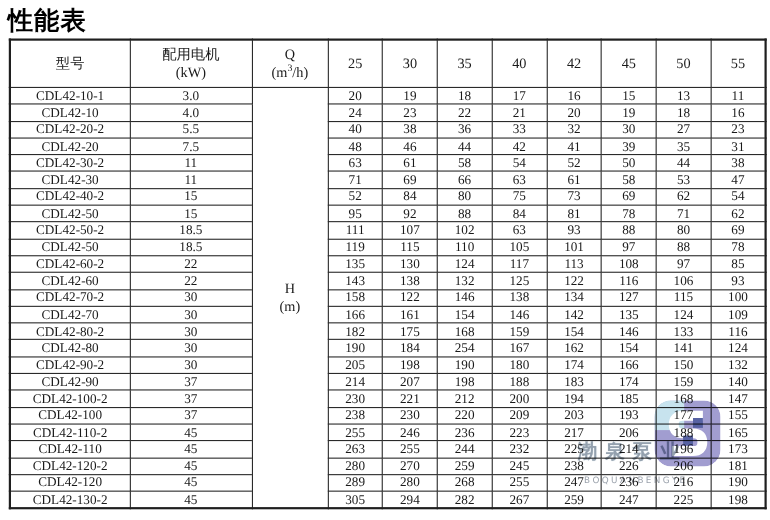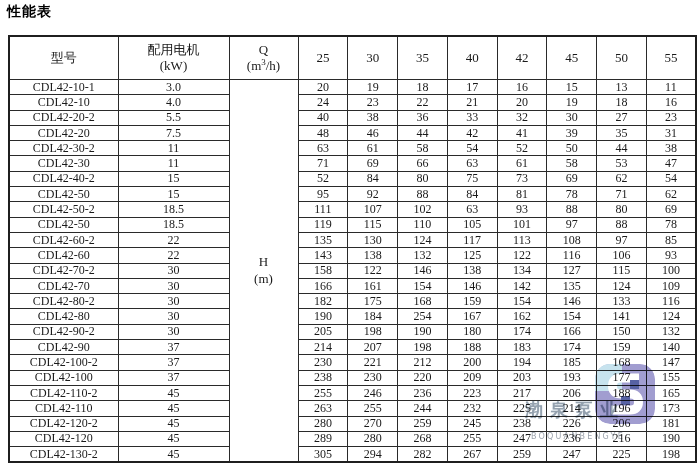--- a/index.html
+++ b/index.html
@@ -4,21 +4,21 @@
 <style>
   html,body{margin:0;padding:0;}
   body{
     width:700px;height:473px;position:relative;overflow:hidden;
     background:#ffffff;color:#1a1a1a;
     font-family:"Liberation Serif","DejaVu Serif",serif;
   }
   .page-title{
     position:absolute;left:7px;top:3px;
     font-family:"DejaVu Sans","Liberation Sans",sans-serif;
-    font-weight:bold;font-size:14px;color:#000;letter-spacing:1px;
+    font-weight:bold;font-size:23px;color:#000;letter-spacing:1px;
   }
   table.perf{
     position:absolute;left:8px;top:35px;width:687px;
     border-collapse:collapse;table-layout:fixed;
     border:2px solid #1f1f1f;
   }
   table.perf th, table.perf td{
     border:1px solid #2a2a2a;text-align:center;vertical-align:middle;
     padding:0;font-weight:normal;overflow:hidden;white-space:nowrap;
   }

